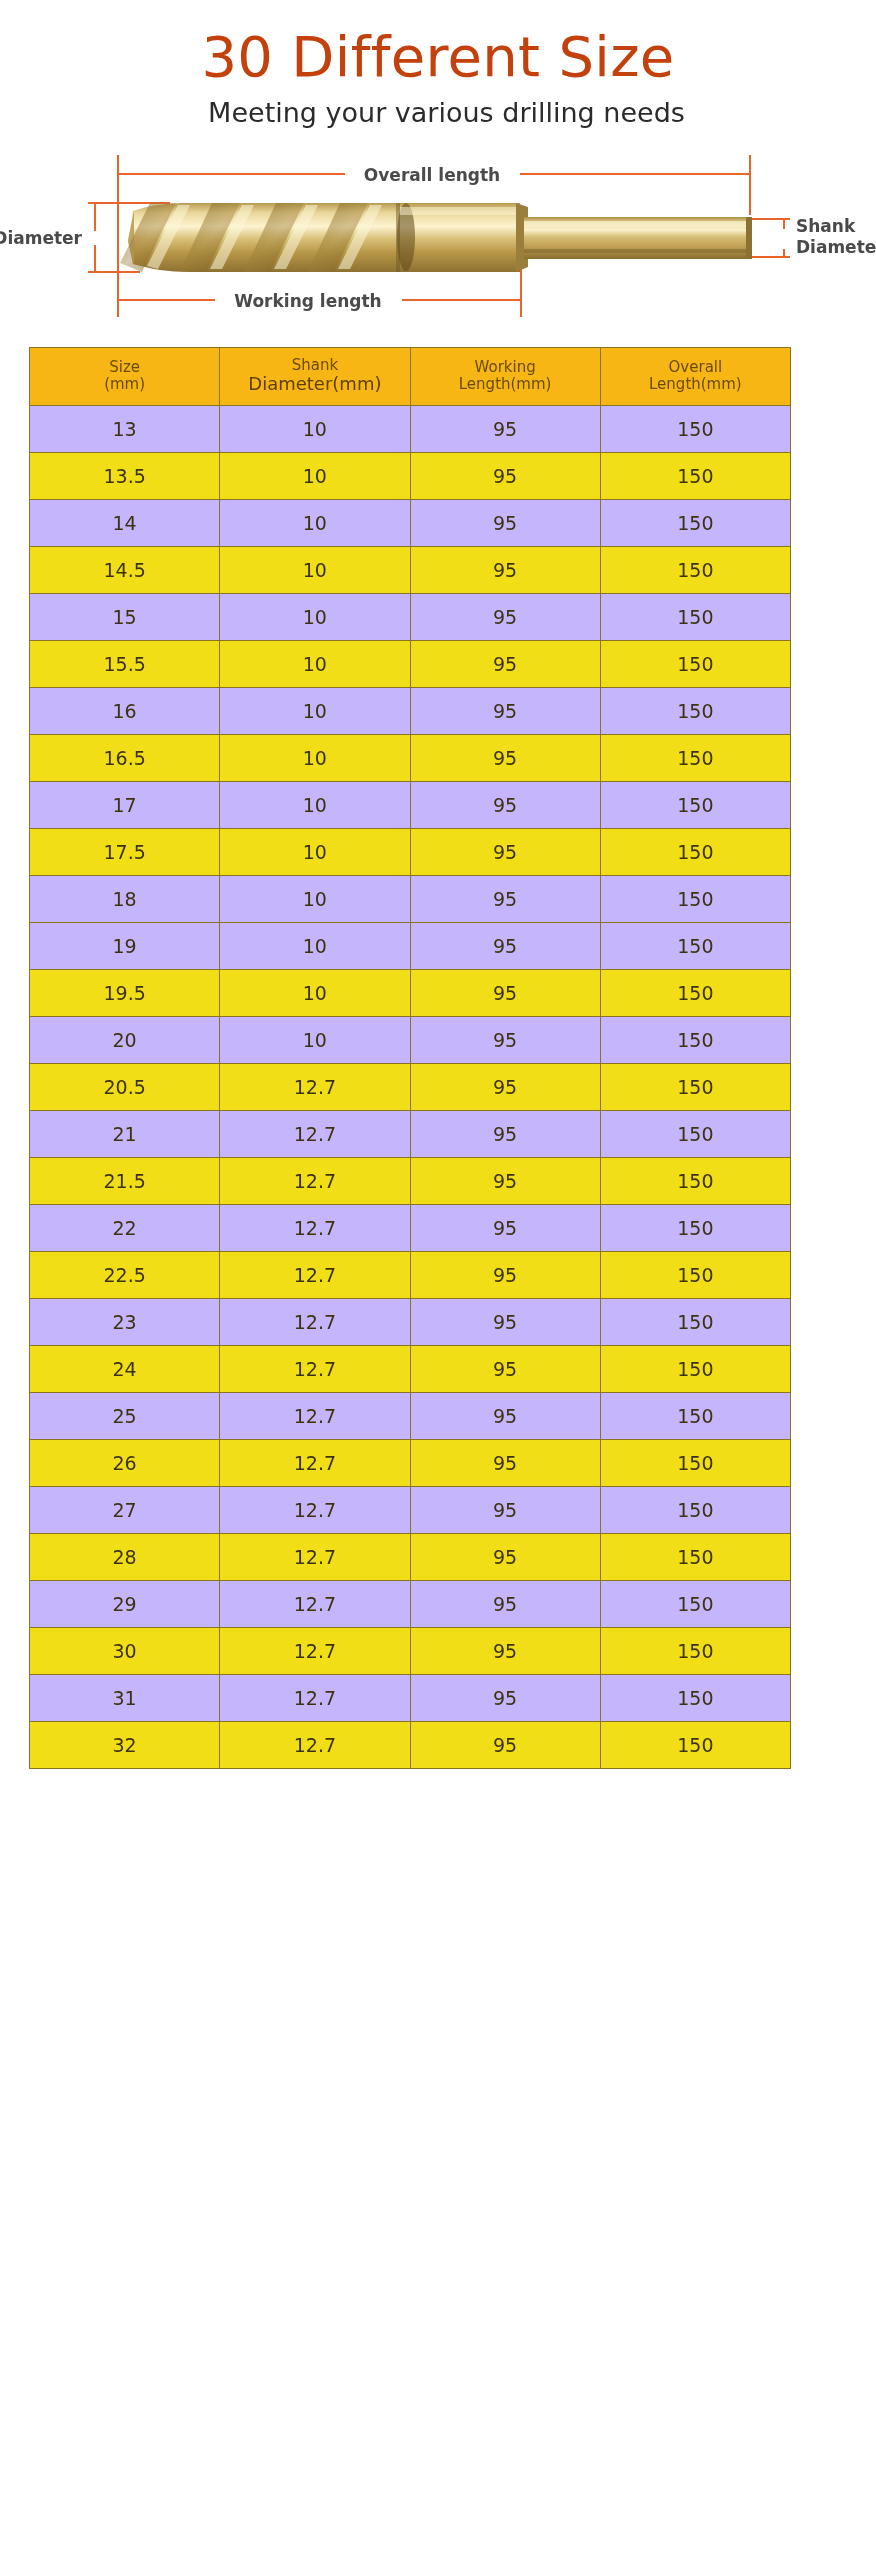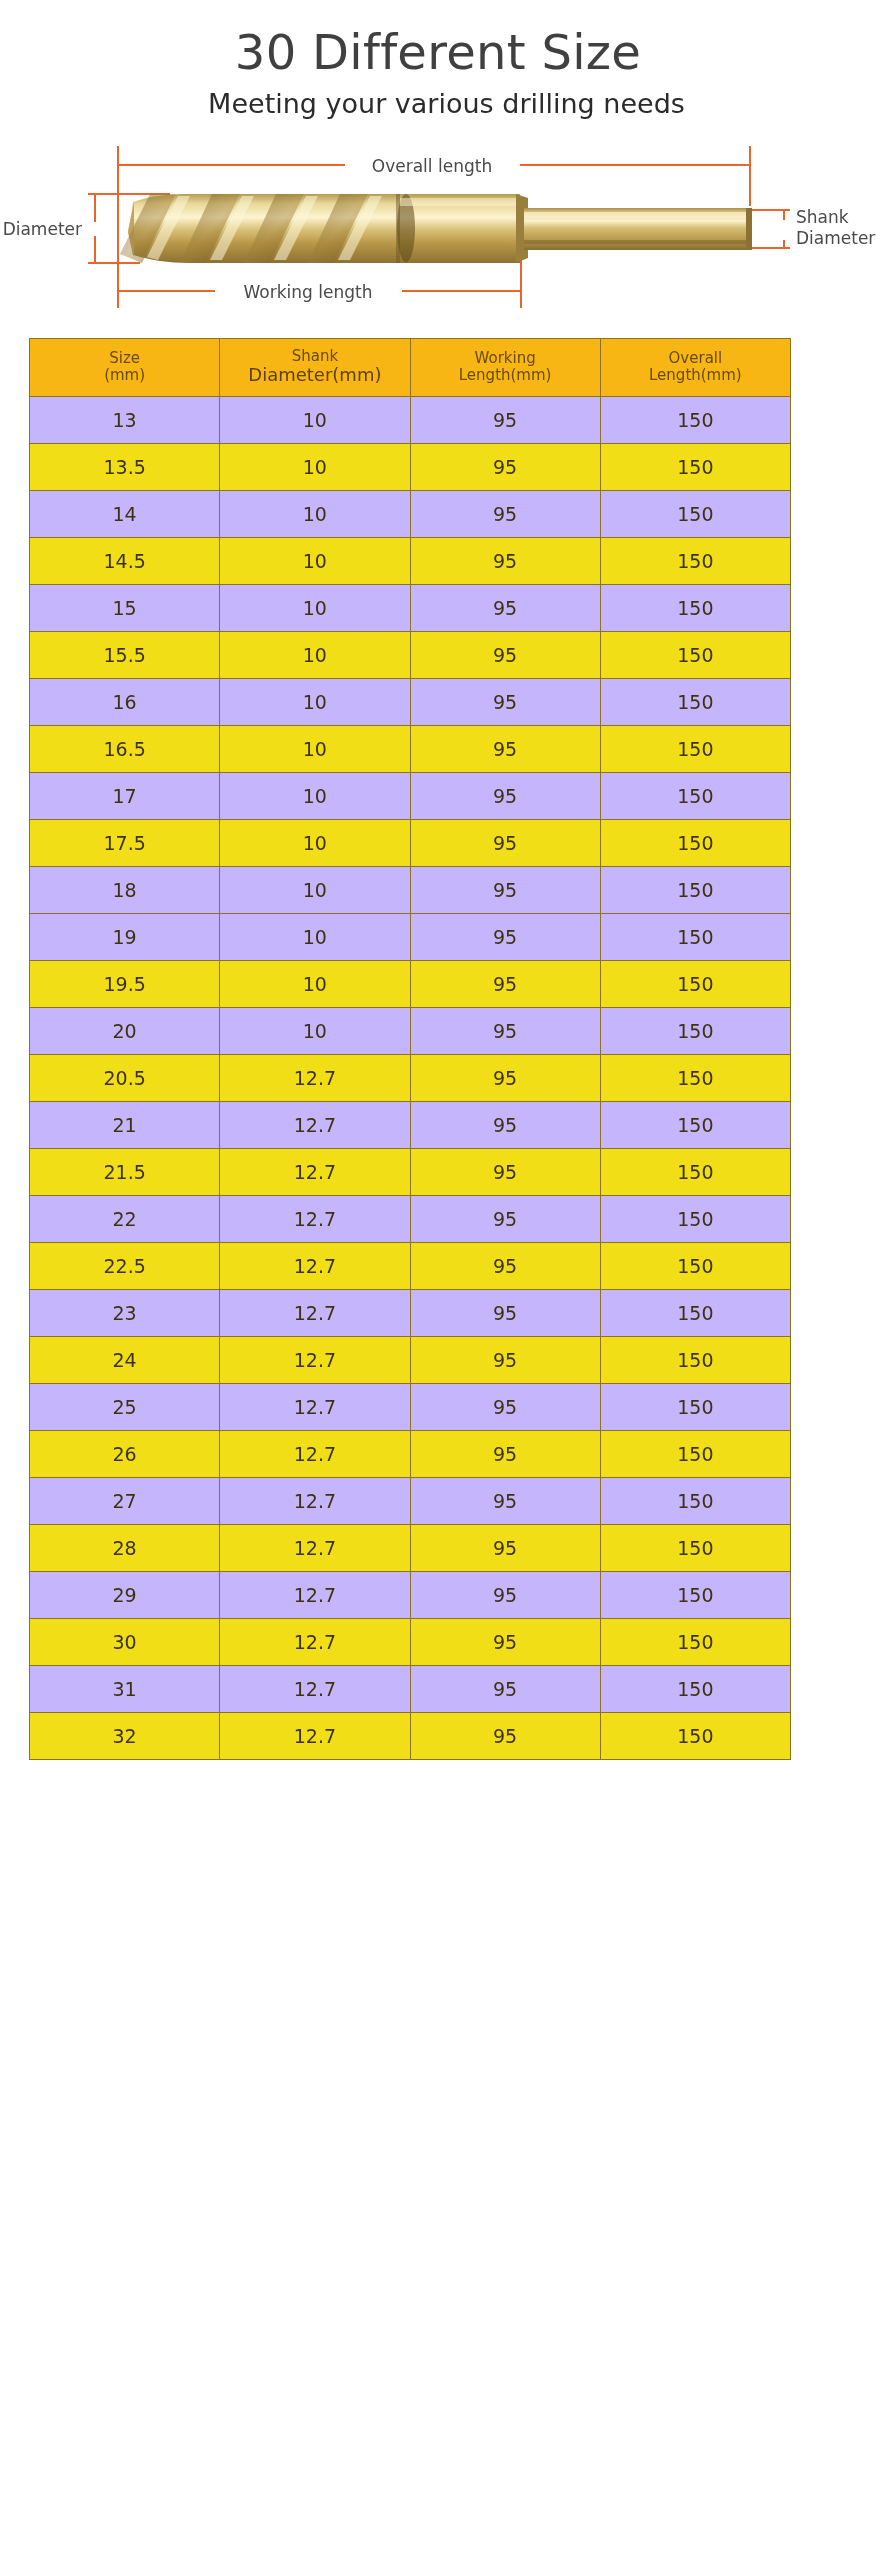--- a/index.html
+++ b/index.html
@@ -15,42 +15,43 @@
     overflow: hidden;
     position: relative;
   }
 
   
   .hero {
     padding-top: 26px;
     text-align: center;
   }
   .hero-title {
-    font-size: 48px;
+    font-size: 56px;
     font-weight: 400;
-    color: #404040;
+    color: #c2410c;
     letter-spacing: 0.3px;
     line-height: 1.12;
     margin: 0;
     font-family: "DejaVu Sans", sans-serif;
   }
   .hero-sub {
     font-size: 27px;
     font-weight: 400;
     color: #2b2b2b;
     margin: 8px 0 0 17px;
     line-height: 1.2;
   }
 
   
   .diagram {
     position: relative;
     width: 801px;
     height: 180px;
     margin-top: 16px;
+    font-weight: bold;
   }
   .diagram svg { display: block; }
 
   
   .table-wrap {
     width: 818px;
     margin: 22px auto 0 auto;
   }
   table.spec {
     border-collapse: collapse;

